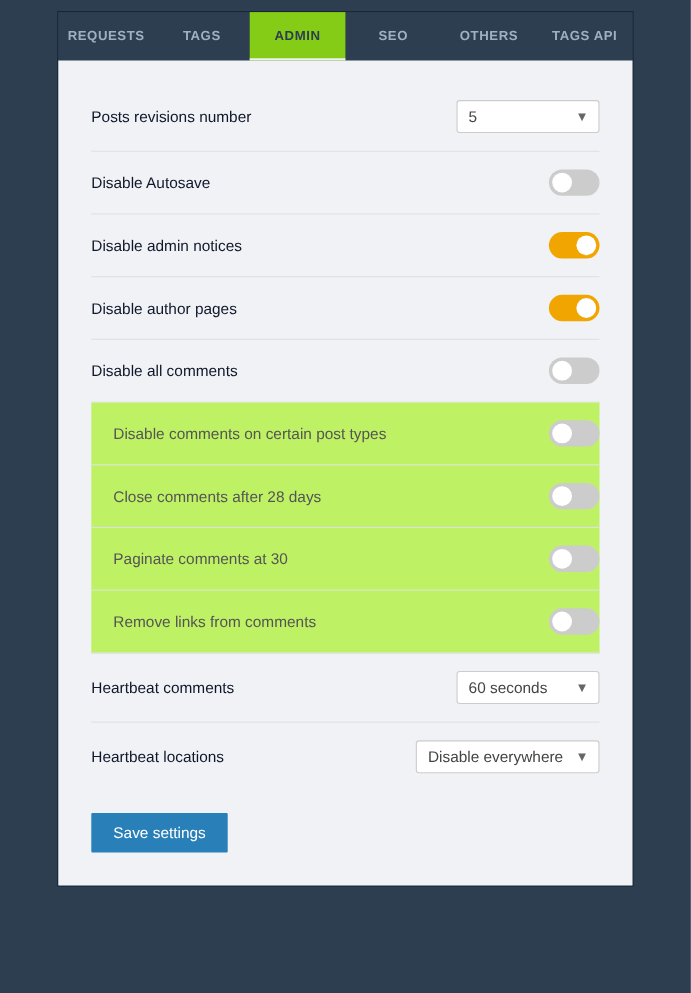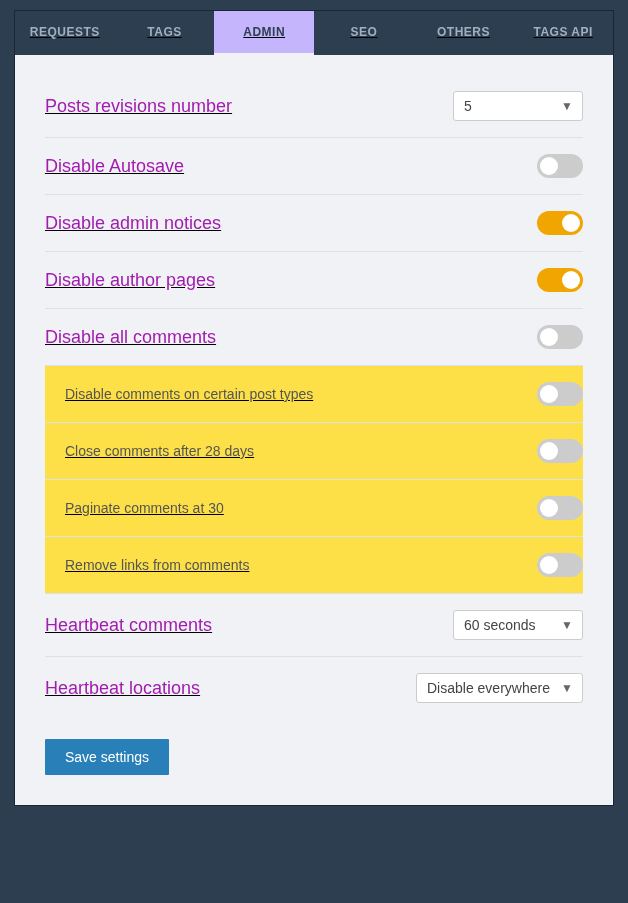--- a/index.html
+++ b/index.html
@@ -6,62 +6,61 @@
     body {
       background: #2c3e50;
       display: flex;
       justify-content: center;
       align-items: flex-start;
       min-height: 100vh;
       padding: 10px;
       font-family: -apple-system, BlinkMacSystemFont, 'Segoe UI', sans-serif;
     }
     .window {
-      width: 600px;
+      width: 524px;
       background: #2c3e50;
       border: 1px solid #1a2535;
-      text-decoration: underline;
     }
     .tabs {
       display: flex;
       background: #2c3e50;
     }
     .tab {
       flex: 1;
       padding: 14px 8px;
       text-align: center;
       font-size: 12px;
       font-weight: 600;
       letter-spacing: 0.5px;
       color: #a0b0c0;
       cursor: pointer;
       border-bottom: 2px solid transparent;
     }
     .tab.active {
-      background: #c4b5fd;
+      background: #84cc16;
       color: #2c3e50;
       border-bottom: 2px solid #f0f2f5;
     }
     .content {
       background: #f0f2f5;
       padding: 20px 30px 30px 30px;
     }
     .setting-row {
       display: flex;
       align-items: center;
       justify-content: space-between;
       padding: 16px 0;
       border-bottom: 1px solid #dde1e7;
     }
     .setting-row:last-of-type {
       border-bottom: none;
     }
     .setting-label {
-      font-size: 18px;
-      color: #a21caf;
+      font-size: 14px;
+      color: #0f172a;
     }
     .setting-label-indented {
       font-size: 14px;
       color: #555;
       padding-left: 20px;
     }
     
     .toggle-wrapper {
       position: relative;
       width: 46px;
@@ -129,21 +128,21 @@
       margin-top: 20px;
       padding: 10px 20px;
       background: #2980b9;
       color: white;
       border: none;
       border-radius: 1px;
       font-size: 14px;
       cursor: pointer;
     }
     .group-indent {
-      background: #fde047;
+      background: #bef264;
     }
   </style>
 </head>
 <body>
 
 <div class="window">
 
   <div class="tabs">
     <div class="tab">REQUESTS</div>
     <div class="tab">TAGS</div>

